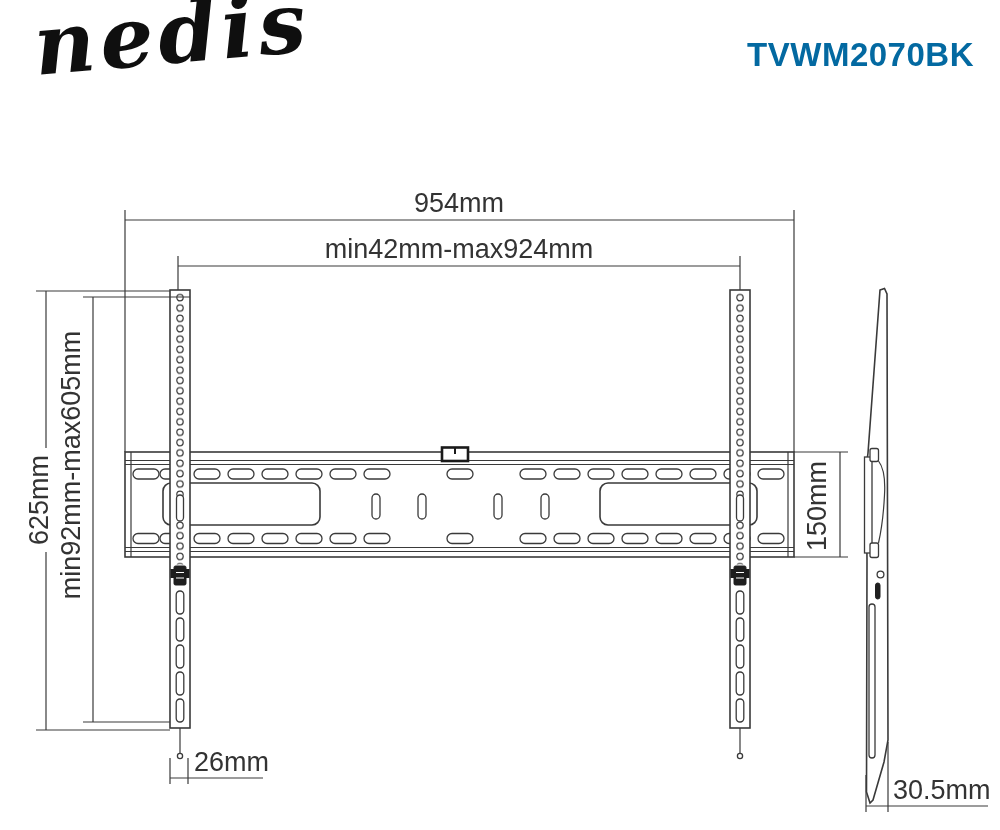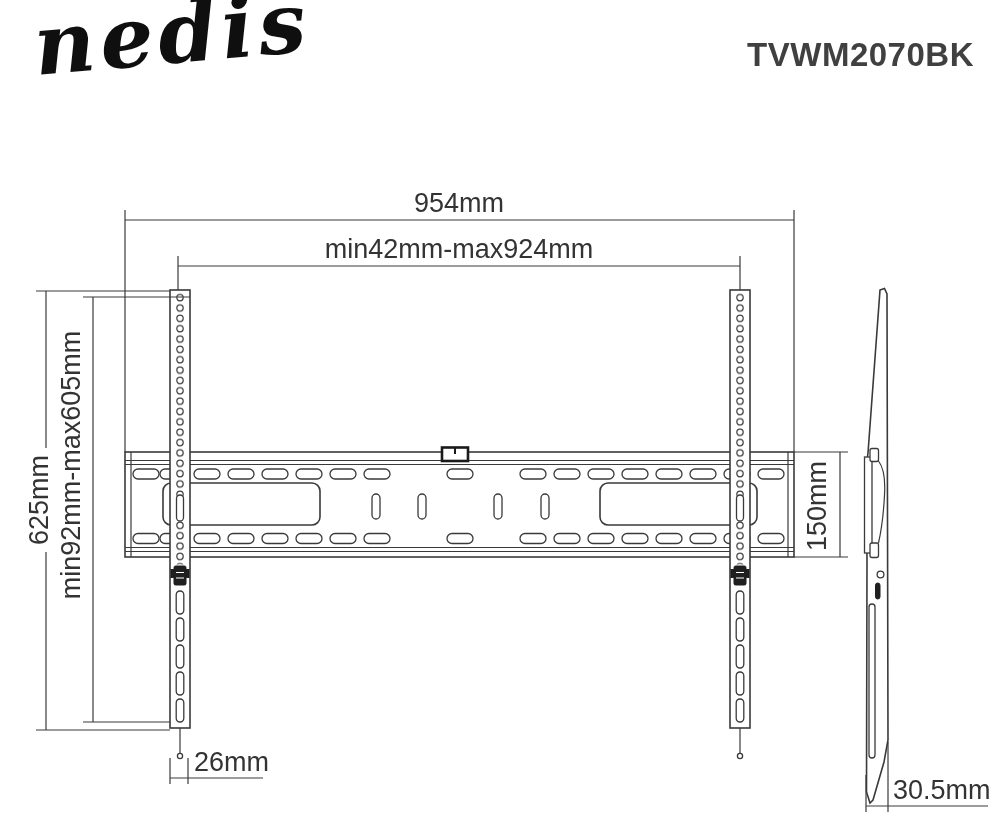--- a/index.html
+++ b/index.html
@@ -2,21 +2,21 @@
 <html><head>
 <meta charset="utf-8">
 <style>
   html,body{margin:0;padding:0;background:#fff;}
   .page{position:relative;width:1000px;height:830px;background:#fff;overflow:hidden;
         font-family:"Liberation Sans",sans-serif;}
   .brand{position:absolute;left:34px;top:-4px;font-family:"DejaVu Serif",serif;
          font-style:italic;font-weight:bold;font-size:84px;letter-spacing:5px;
          color:#0f0f0f;transform:rotate(-5deg);transform-origin:left center;}
   .pcode{position:absolute;right:26px;top:36px;font-weight:bold;font-size:33px;
-         letter-spacing:.5px;color:#404040;}
+         letter-spacing:.5px;color:#0369a1;}
   svg{position:absolute;left:0;top:0;}
   .lnthin{stroke:#3a3a3a;stroke-width:1.2;fill:none;}
   .part{stroke:#3a3a3a;stroke-width:1.6;fill:#fff;}
   .detail{stroke:#3a3a3a;stroke-width:1.3;fill:#fff;}
   .dim{stroke:#3a3a3a;stroke-width:1.2;fill:none;}
   .dimtxt{font-family:"Liberation Sans",sans-serif;font-size:27px;fill:#333;}
   .dark{fill:#1f1f1f;stroke:#1f1f1f;}
 </style>
 </head>
 <body>

